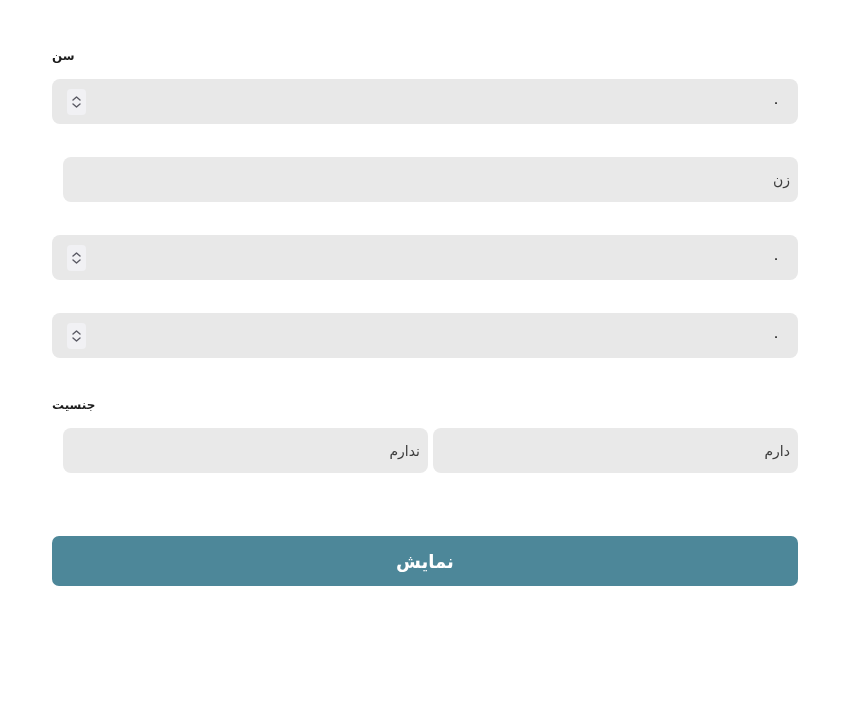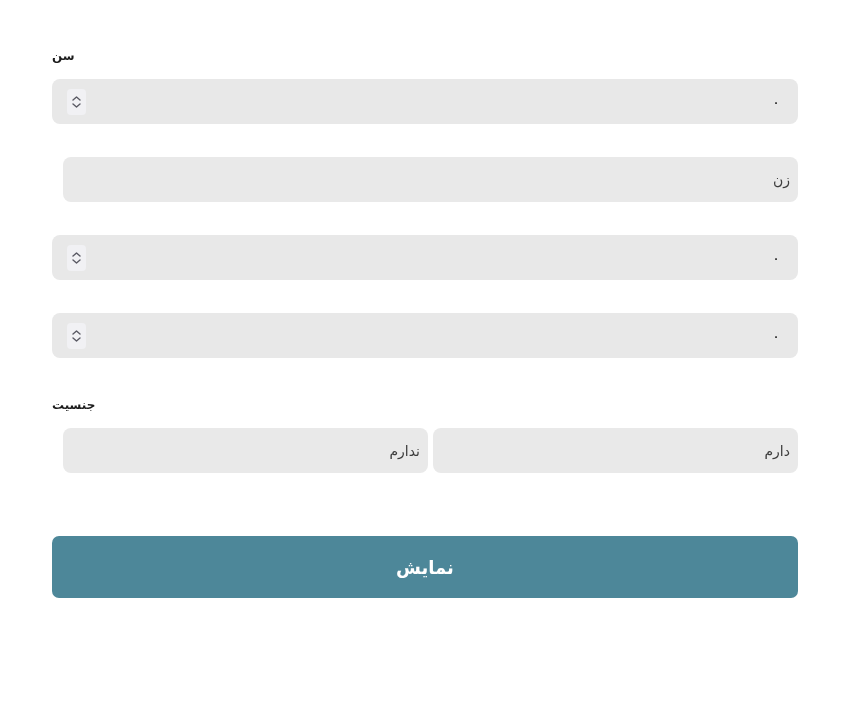--- a/index.html
+++ b/index.html
@@ -68,21 +68,21 @@
     font-size: 14px;
     color: #3d3d3d;
     text-align: right;
     padding: 0 8px;
     font-family: inherit;
     cursor: pointer;
     direction: rtl;
   }
   .submit-btn {
     width: 100%;
-    height: 62px;
+    height: 50px;
     margin-top: 30px;
     background: #4d8799;
     color: #ffffff;
     border: none;
     border-radius: 7px;
     font-size: 18px;
     font-weight: 700;
     font-family: inherit;
     cursor: pointer;
     text-align: center;

